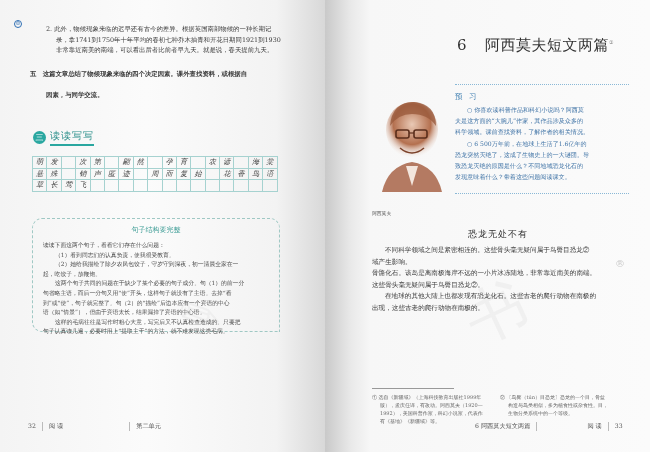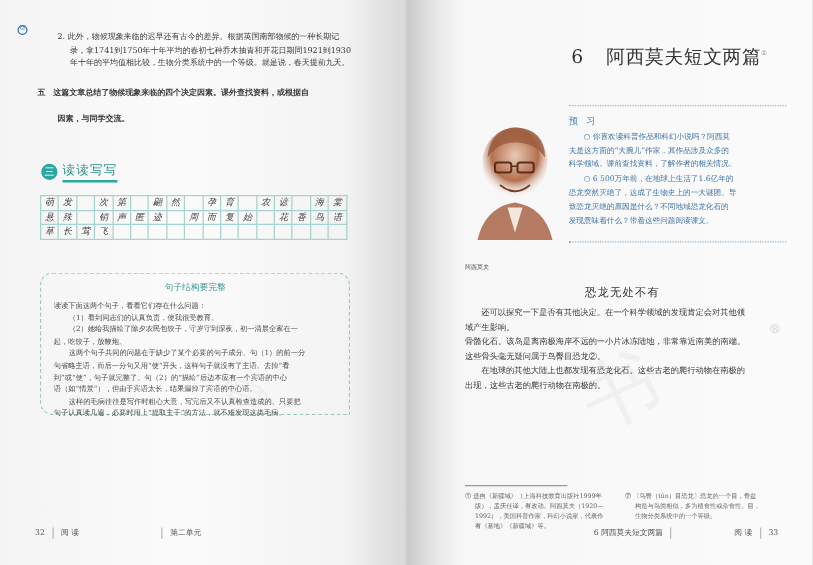--- a/index.html
+++ b/index.html
@@ -44,21 +44,21 @@
 </head>
 <body>
 
 <div class="page left">
   <div class="abs smile">☺</div>
 
   <div class="abs txt" style="left:46px;top:24px;">
     <span>2.</span>
     <span>此外，物候现象来临的迟早还有古今的差异。根据英国南部物候的一种长期记</span><br>
     <span style="padding-left:10px">录，拿1741到1750年十年平均的春初七种乔木抽青和开花日期同1921到1930</span><br>
-    <span style="padding-left:10px">年十年的平均值相比较，生物分类系统中的一个等级。就是说，春天提前九天。</span>
+    <span style="padding-left:10px">非常靠近南美的南端，可以看出后者比前者早九天。就是说，春天提前九天。</span>
   </div>
   <div class="abs txt" style="left:30px;top:69px;font-weight:bold;">
     <span>五</span>
     <span style="padding-left:4px">这篇文章总结了物候现象来临的四个决定因素。课外查找资料，或根据自</span><br>
     <br>
     <span style="padding-left:16px">因素，与同学交流。</span>
   </div>
 
   <div class="abs section-head">
     <div class="circle-num">三</div>
@@ -184,21 +184,21 @@
   <path d="M22 52 Q34 62 46 52" stroke="#7a4028" stroke-width="1.5" fill="none"></path>
   <path d="M4 96 Q10 70 34 66 Q58 70 64 96Z" fill="#a86448" opacity="0.85"></path>
   <path d="M28 70 L34 90 L40 70" fill="#f3e6dd"></path>
 </svg>
 <div class="abs portrait-caption">阿西莫夫</div>
 
 <div class="abs art-title">恐龙无处不有</div>
 <div class="abs watermark">书</div>
 <div class="abs reg">®</div>
 <div class="abs art-text">
-  <div style="padding-left:13px">还可以探究一下是否有其他决定。在一个科学领域的发现肯定会对其他领</div>
+  <div style="padding-left:13px">不同科学领域之间是紧密相连的。这些骨头毫无疑问属于鸟臀目恐龙②</div>
   <div>域产生影响。</div>
   <div>骨骼化石。该岛是离南极海岸不远的一小片冰冻陆地，非常靠近南美的南端。</div>
   <div>这些骨头毫无疑问属于鸟臀目恐龙②。</div>
   <div style="padding-left:13px">在地球的其他大陆上也都发现有恐龙化石。这些古老的爬行动物在南极的</div>
   <div>出现，这些古老的爬行动物在南极的。</div>
 </div>
 
 <div class="abs fn-line"></div>
 <div class="abs fn" style="left:372px;top:393px;">
   <div><span>①</span> <span>选自《新疆域》（上海科技教育出版社1999年</span></div>

